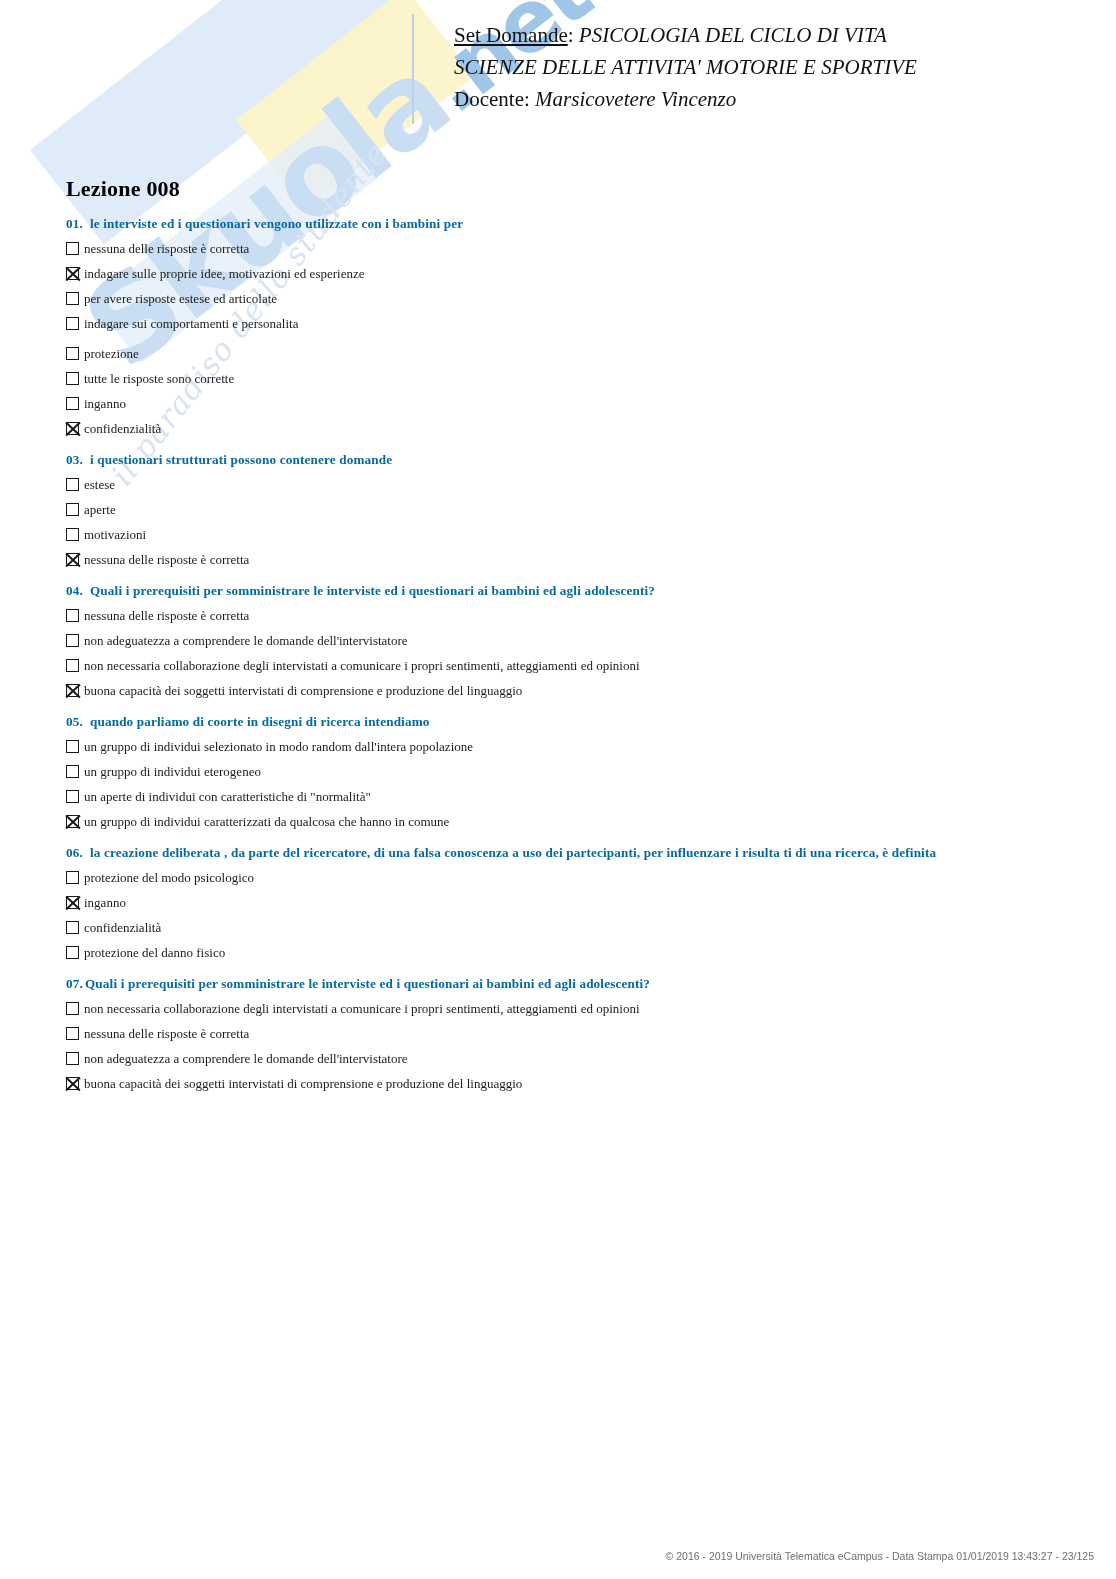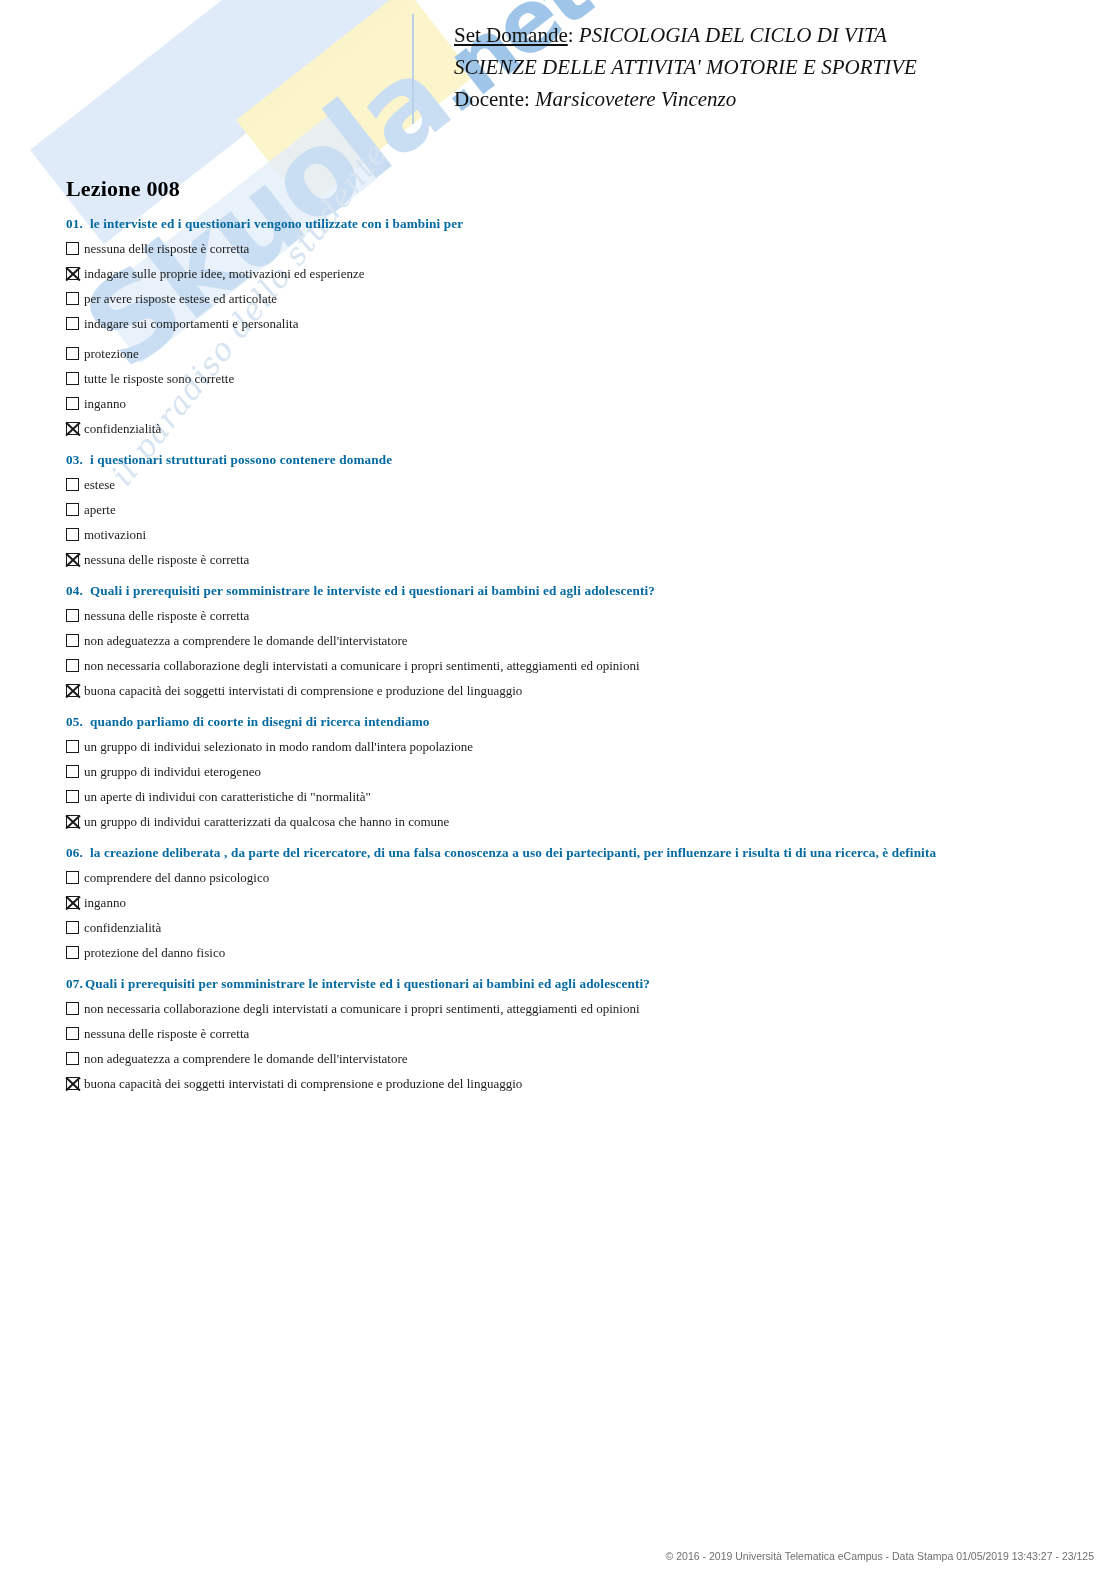--- a/index.html
+++ b/index.html
@@ -346,21 +346,21 @@
           </div>
           <div class="opt-row">
             <span class="cbx checked"></span>
             <span class="opt-label">un gruppo di individui caratterizzati da qualcosa che hanno in comune</span>
           </div>
         </div>
         <div class="qblock">
           <div class="q-title"><span class="q-num">06.</span><span>la creazione deliberata , da parte del ricercatore, di una falsa conoscenza a uso dei partecipanti, per influenzare i risulta ti di una ricerca, è definita</span></div>
           <div class="opt-row">
             <span class="cbx"></span>
-            <span class="opt-label">comprendere del danno psicologico</span>
+            <span class="opt-label">protezione del modo psicologico</span>
           </div>
           <div class="opt-row">
             <span class="cbx checked"></span>
             <span class="opt-label">inganno</span>
           </div>
           <div class="opt-row">
             <span class="cbx"></span>
             <span class="opt-label">confidenzialità</span>
           </div>
           <div class="opt-row">
@@ -383,15 +383,15 @@
             <span class="opt-label">non adeguatezza a comprendere le domande dell'intervistatore</span>
           </div>
           <div class="opt-row">
             <span class="cbx checked"></span>
             <span class="opt-label">buona capacità dei soggetti intervistati di comprensione e produzione del linguaggio</span>
           </div>
         </div>
       </div>
   </div>
 
-  <div class="footer">© 2016 - 2019 Università Telematica eCampus - Data Stampa 01/05/2019 13:43:27 - 23/125</div>
+  <div class="footer">© 2016 - 2019 Università Telematica eCampus - Data Stampa 01/01/2019 13:43:27 - 23/125</div>
 
 </div>
 
 </body></html>

